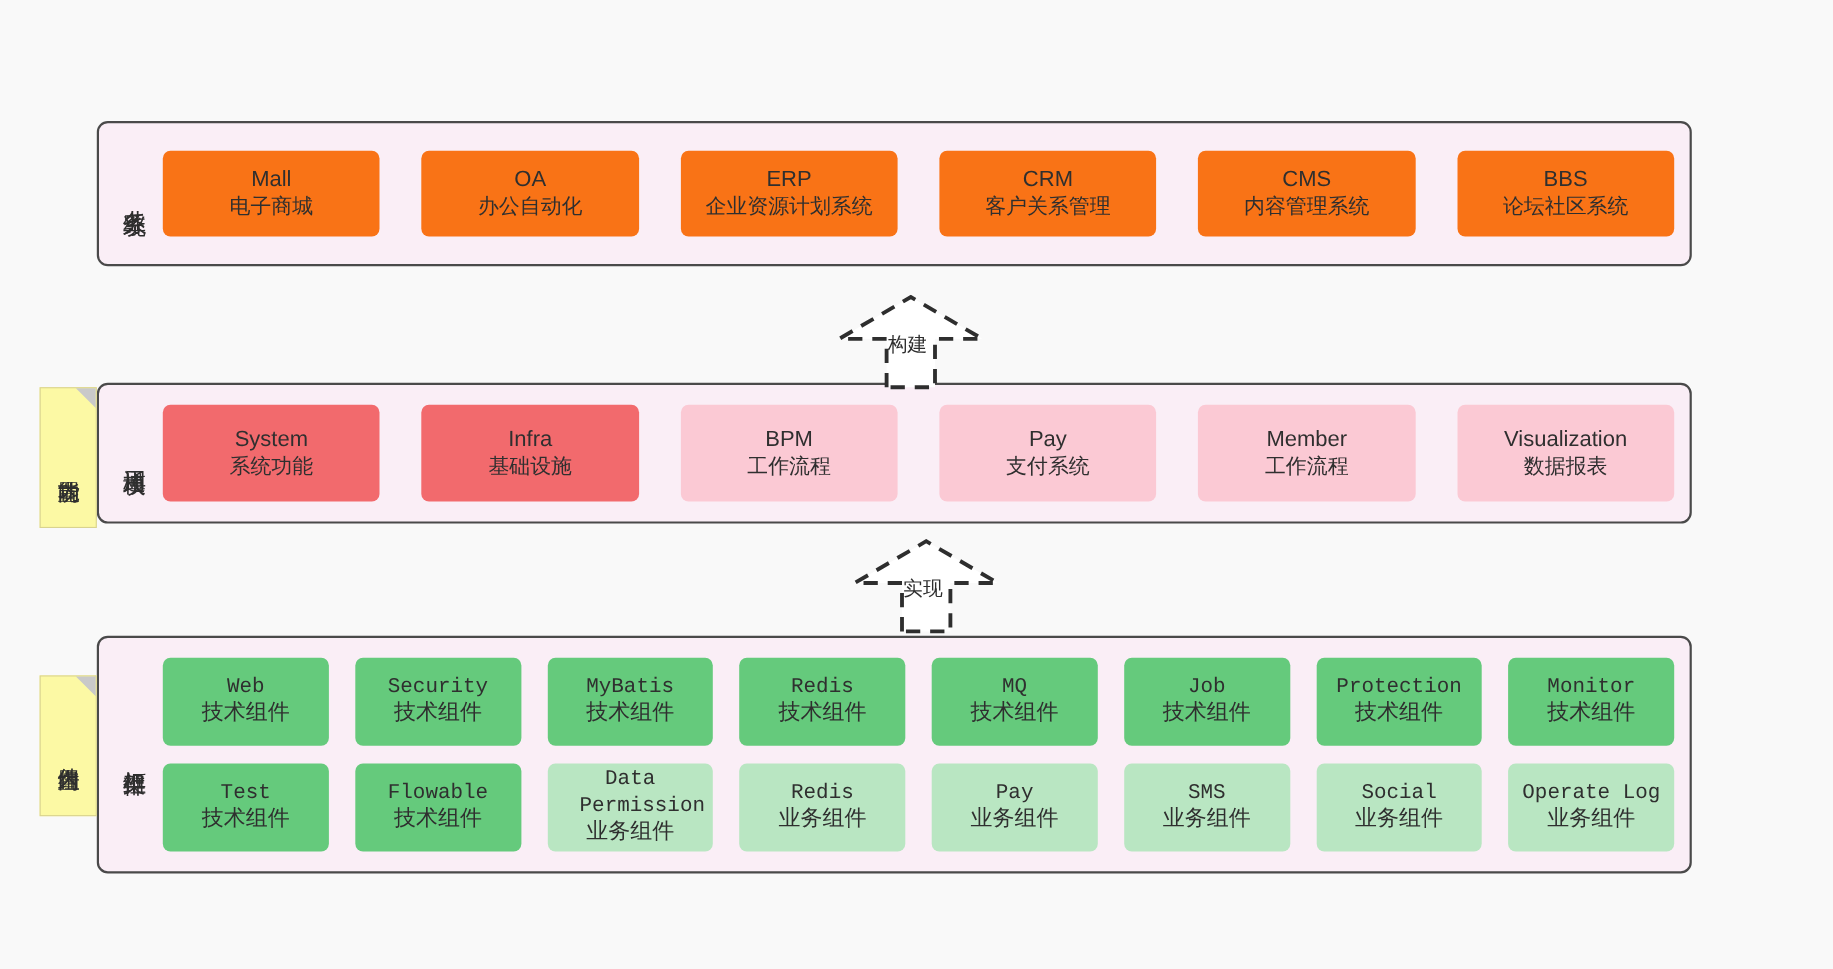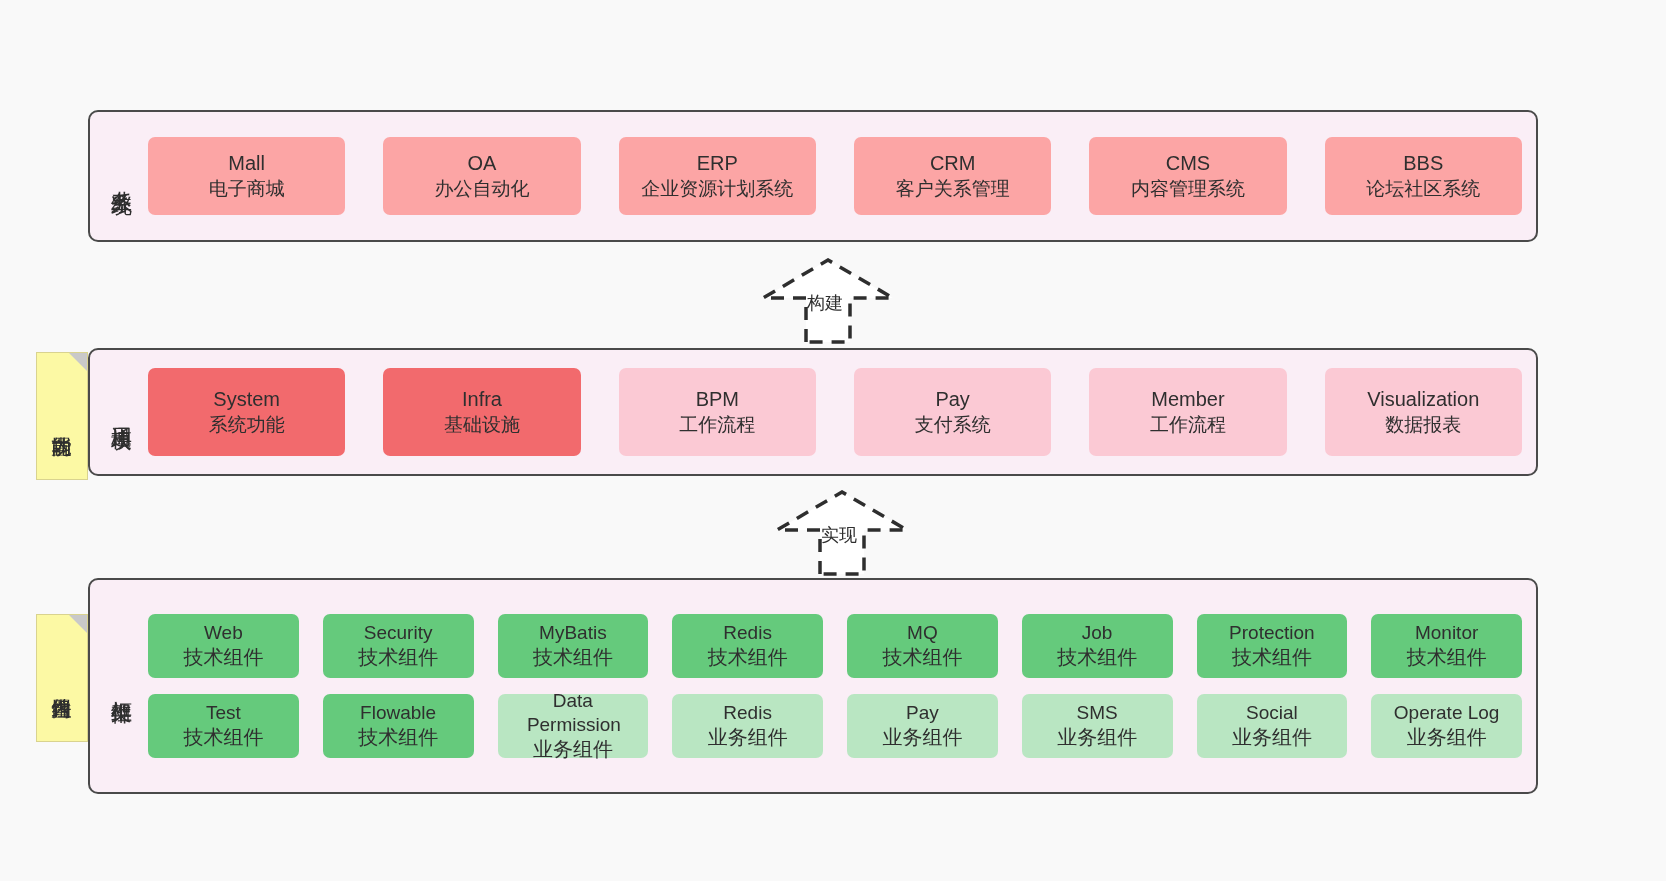--- a/index.html
+++ b/index.html
@@ -79,26 +79,26 @@
     flex-direction: column;
     align-items: center;
     justify-content: center;
     text-align: center;
     line-height: 1.26;
     color: #2f2f2f;
   }
   .card .t1 { font-size: 20px; }
   .card .t2 { font-size: 19px; }
 
-  .biz-card { height: 78px; background: #fca5a5; }
+  .biz-card { height: 78px; background: #f97316; }
   .mod-card { height: 88px; }
   .mod-strong { background: #f26a6d; }
   .mod-light  { background: #fbc9d4; }
 
-  .comp-card { height: 64px; }
+  .comp-card { height: 80px; font-family: Liberation Mono, monospace; }
   .comp-tech { background: #65ca7c; }
   .comp-biz  { background: #b9e6c2; }
   .comp-card .t1 { font-size: 19px; }
   .comp-card .t2 { font-size: 20px; }
 
   
   .note {
     position: absolute;
     box-sizing: border-box;
     width: 52px;
@@ -177,21 +177,21 @@
 
         <div class="card biz-card">
           <div class="t1">BBS</div>
           <div class="t2">论坛社区系统</div>
         </div>
 
       </div>
     </div>
   </div>
 
-  <div class="connector" style="left:758px; top:258px; width:150px; height:92px;">
+  <div class="connector" style="left:758px; top:268px; width:150px; height:92px;">
     <svg width="150" height="92" viewBox="0 0 150 92">
       <path d="M 48 84 L 48 40 L 5 40 L 70 2 L 135 40 L 92 40 L 92 84 Z" fill="#ffffff" stroke="#2e2e2e" stroke-width="3.5" stroke-dasharray="13 9" stroke-linejoin="miter"></path>
     </svg>
     <div class="connector-label" style="left:49px; top:33px;">构建</div>
   </div>
 
   <div class="note" style="left:36px; top:352px; height:128px;">
     <span class="fold"></span>
     <span class="note-text">内置功能</span>
   </div>

